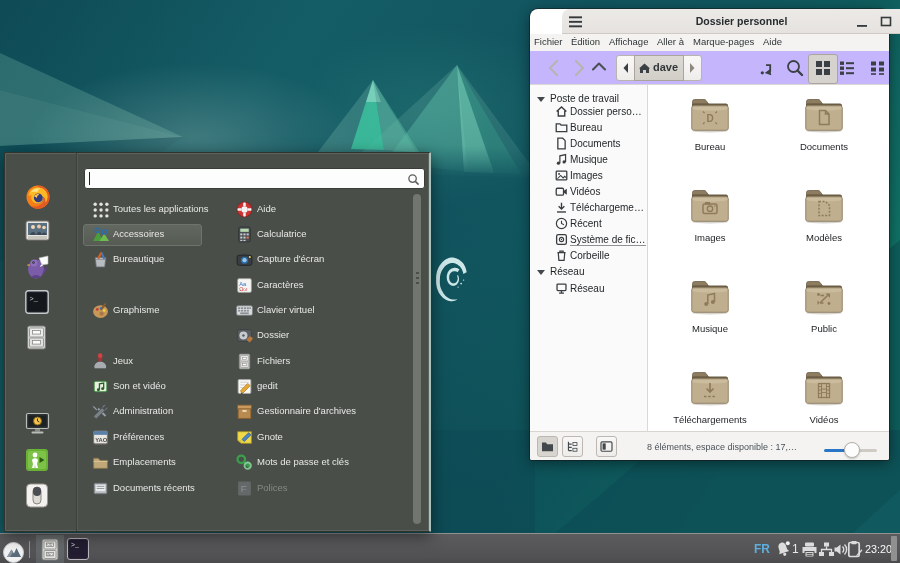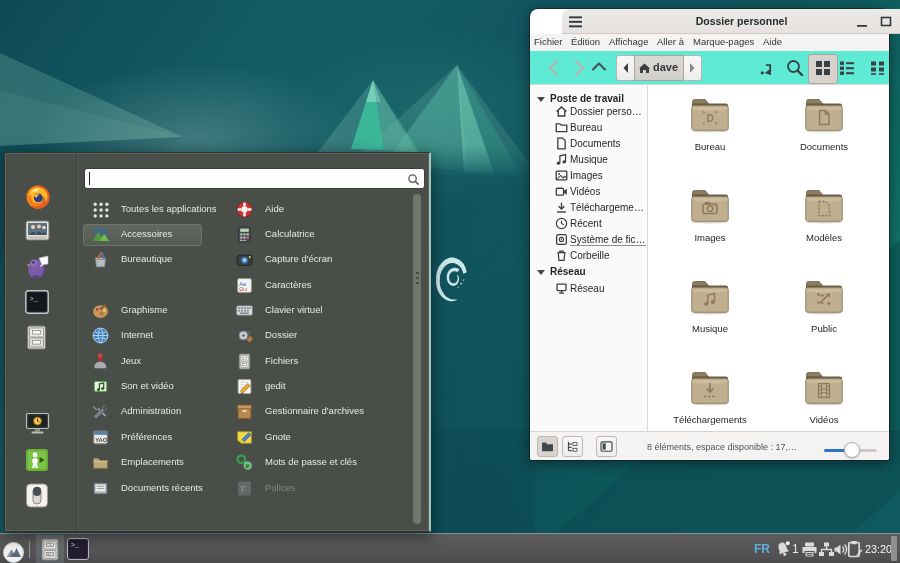--- a/index.html
+++ b/index.html
@@ -10,47 +10,47 @@
 #tb .sep{position:absolute;left:29px;top:7px;width:1px;height:17px;background:#9a9a9a;}
 #tb .taskbtn{position:absolute;top:1px;height:29px;width:28px;background:linear-gradient(#6e7274,#5a5e60);}
 #showdesk{position:absolute;left:891px;top:536px;width:6px;height:25px;background:#909090;border-radius:1px;}
 
 #win{position:absolute;left:530px;top:9px;width:359px;height:451px;border-radius:8px 8px 2px 2px;background:#fff;box-shadow:0 3px 14px rgba(0,0,0,.45),0 0 0 1px rgba(30,30,30,.55);font-size:11px;color:#2e3436;}
 #titlebar{position:absolute;left:0;top:0;width:100%;height:25px;background:linear-gradient(#eceae7,#e5e2df);border-bottom:1px solid #cfcac4;border-radius:8px 8px 0 0;box-sizing:border-box;margin-left:32px;}
 #title{position:absolute;width:100%;text-align:center;top:6px;font-weight:bold;font-size:10.5px;color:#262b2e;}
 .wbtn{position:absolute;top:0;width:24px;height:25px;color:#33393b;text-align:center;}
 #menubar{position:absolute;left:0;top:25px;width:100%;height:17px;background:#f4f3f1;font-size:9.5px;color:#2e3436;}
 #menubar span{position:absolute;top:2px;}
-#toolbar{position:absolute;left:0;top:42px;width:100%;height:34px;background:#5eead4;border-bottom:1px solid #dcd8d3;box-sizing:border-box;}
+#toolbar{position:absolute;left:0;top:42px;width:100%;height:34px;background:#c4b5fd;border-bottom:1px solid #dcd8d3;box-sizing:border-box;}
 #winbody{position:absolute;left:0;top:76px;width:100%;height:346px;}
 #sidebar{position:absolute;left:0;top:0;width:118px;height:100%;background:#fbfafa;border-right:1px solid #dcd8d3;box-sizing:border-box;}
 .srow{position:absolute;left:0;width:100%;height:16px;}
 .srow .ic{position:absolute;left:25px;top:1px;}
 .srow .tx{position:absolute;left:40px;top:2px;white-space:nowrap;font-size:10px;color:#23282b;}
-.shead{position:absolute;left:20px;font-weight:bold;font-size:10px;color:#1d2225;}
+.shead{position:absolute;left:20px;font-weight:normal;font-size:10px;color:#1d2225;}
 .sarr{position:absolute;left:7px;width:0;height:0;border-left:4px solid transparent;border-right:4px solid transparent;border-top:5px solid #42484b;}
 #main{position:absolute;left:119px;top:0;width:240px;height:100%;background:#fff;}
 .fitem{position:absolute;width:110px;text-align:center;}
 .fitem svg{display:block;margin:0 auto;}
 .flabel{margin-top:8px;font-size:9.5px;color:#1a1d1f;}
 #statusbar{position:absolute;left:0;top:422px;width:100%;height:29px;background:#f4f3f1;border-top:1px solid #d8d4cf;box-sizing:border-box;border-radius:0 0 2px 2px;}
 .stbtn{position:absolute;top:4px;width:21px;height:21px;border:1px solid #bcb7b0;border-radius:3px;background:linear-gradient(#f8f7f6,#eeedea);box-sizing:border-box;}
 .stbtn.on{background:#d8d4cf;}
 #stattext{position:absolute;left:117px;top:10px;font-size:9px;color:#4a5258;}
 
 #menu{position:absolute;left:4px;top:152px;width:427px;height:380px;background:#494e49;border:1px solid #30342f;border-right:2px solid #a8c2bd;box-sizing:border-box;box-shadow:0 4px 16px rgba(0,0,0,.5);border-radius:1px;}
 #menu .inner{position:absolute;inset:0;border:1px solid #5d625c;border-radius:1px;}
 #favcol{position:absolute;left:0;top:0;width:72px;height:378px;border-right:1px solid #3d413c;box-sizing:border-box;}
 #favcol:after{content:"";position:absolute;right:-2px;top:0;width:1px;height:100%;background:#565b55;}
 .fav{position:absolute;left:20px;width:26px;height:26px;}
 #searchbox{position:absolute;left:79px;top:15px;width:341px;height:21px;background:#fdfdfd;border:1px solid #3a3e39;border-radius:3px;box-sizing:border-box;}
 #searchbox .cursor{position:absolute;left:4px;top:3px;width:1px;height:13px;background:#222;}
 .mrow{position:absolute;height:25px;color:#e8e9e6;font-size:9.5px;}
 .mrow .mic{position:absolute;left:3px;top:4px;width:17px;height:17px;}
-.mrow .mtx{position:absolute;left:24px;top:6px;white-space:nowrap;margin-left:8px;}
+.mrow .mtx{position:absolute;left:24px;top:6px;white-space:nowrap;}
 .msel{position:absolute;left:78px;top:71px;width:117px;height:20px;background:linear-gradient(#62675f,#565b54);border:1px solid #6e736c;border-radius:3px;}
 #mscroll{position:absolute;left:408px;top:41px;width:8px;height:330px;background:#71766f;border-radius:4px;}
 .gray{color:#868a84!important;}
 </style>
 </head>
 <body>
 <div id="stage">
 <svg id="wp" width="900" height="563">
 <defs>
 <linearGradient id="bg" x1="0" y1="0" x2="1" y2="0.45">
@@ -590,28 +590,20 @@
         <span class="mic"><svg width="17" height="17" viewBox="0 0 16 16">
             <ellipse cx="8" cy="9" rx="7" ry="6" fill="#c89858"></ellipse>
             <circle cx="5" cy="7" r="1.3" fill="#c83c3c"></circle>
             <circle cx="8.5" cy="6" r="1.3" fill="#3c78c8"></circle>
             <circle cx="11.5" cy="8" r="1.3" fill="#e8d048"></circle>
             <circle cx="9" cy="11" r="2" fill="#a87848"></circle>
             <rect x="10" y="0.5" width="1.8" height="8" rx="0.9" transform="rotate(35 11 4)" fill="#8a5a2a"></rect>
           </svg></span>
         <span class="mtx">Graphisme</span>
       </div>
-      <div class="mrow" style="left:84px;top:170.3px;width:140px">
-        <span class="mic"><svg width="17" height="17" viewBox="0 0 16 16">
-            <circle cx="8" cy="8" r="7" fill="#3c80c0"></circle>
-            <path d="M8 1 A 7 7 0 0 0 8 15 A 7 7 0 0 0 8 1 M1 8 L15 8 M8 1 C5 4 5 12 8 15 C11 12 11 4 8 1" fill="none" stroke="#b8d4e8" stroke-width="0.9"></path>
-            <path d="M2.5 4.5 C5 6 11 6 13.5 4.5 M2.5 11.5 C5 10 11 10 13.5 11.5" fill="none" stroke="#b8d4e8" stroke-width="0.9"></path>
-          </svg></span>
-        <span class="mtx">Internet</span>
-      </div>
       <div class="mrow" style="left:84px;top:195.7px;width:140px">
         <span class="mic"><svg width="17" height="17" viewBox="0 0 16 16">
             <rect x="6" y="2" width="3.5" height="6" fill="#b03030"></rect>
             <circle cx="7.7" cy="2.5" r="2.2" fill="#cc4444"></circle>
             <path d="M2 13 C2 10 5 8 7.7 8 C10.5 8 13.5 10 13.5 13 L13 14.5 L2.5 14.5 Z" fill="#9a9e a2"></path>
             <path d="M2 13 C2 10 5 8 7.7 8 C10.5 8 13.5 10 13.5 13 L13 14.5 L2.5 14.5 Z" fill="#a8acb0"></path>
           </svg></span>
         <span class="mtx">Jeux</span>
       </div>
       <div class="mrow" style="left:84px;top:221.1px;width:140px">

